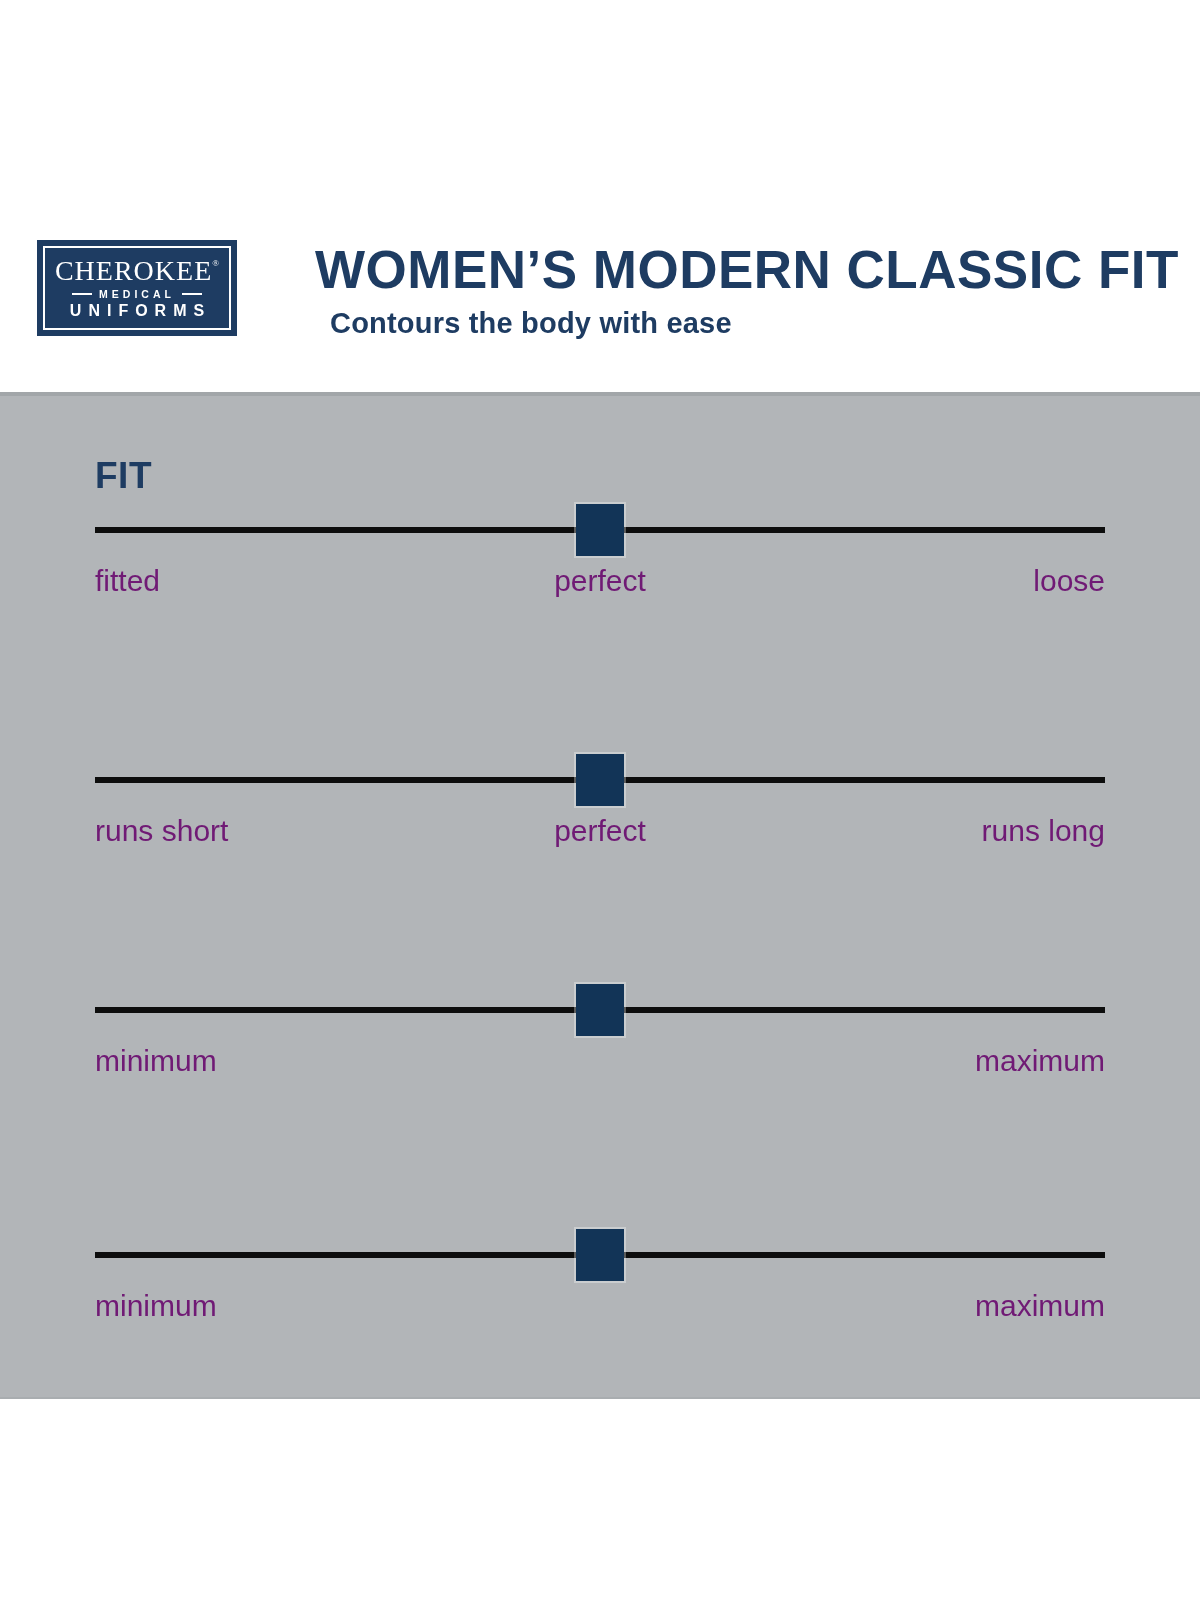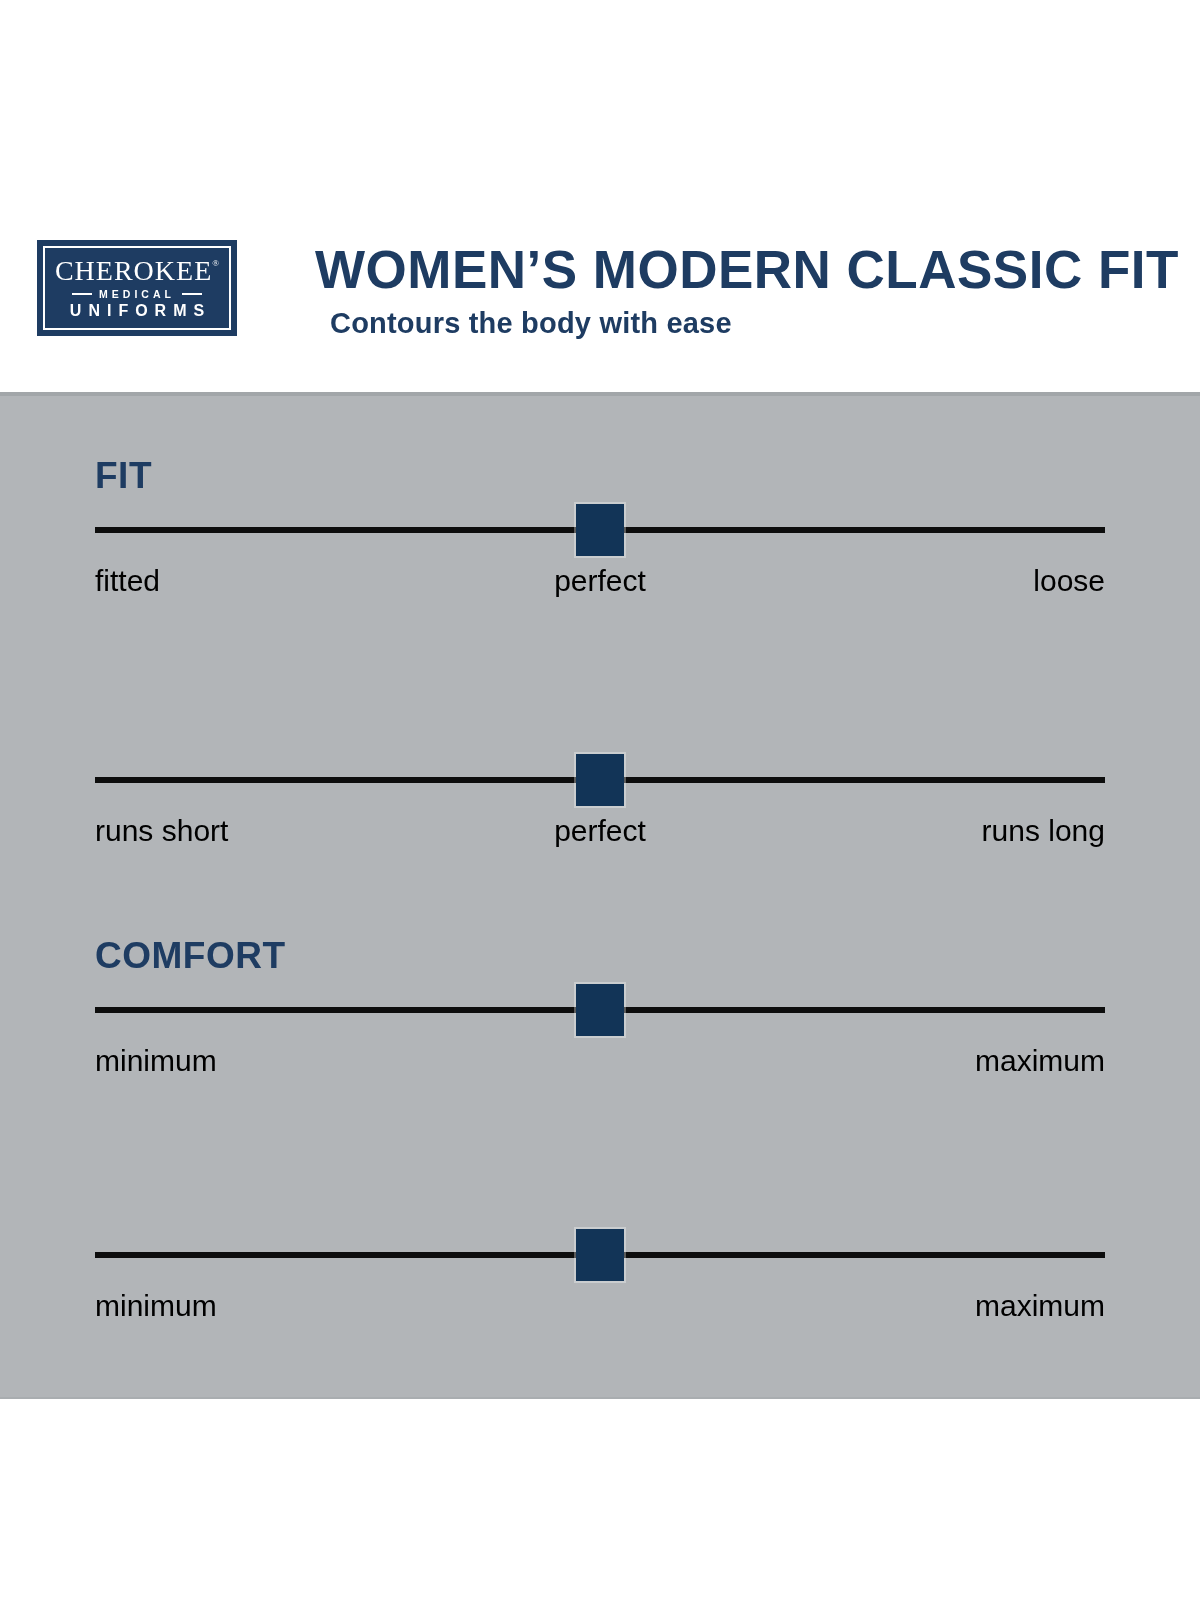--- a/index.html
+++ b/index.html
@@ -133,21 +133,21 @@
     width: 48px; height: 52px;
     background: #123457;
     box-shadow: 0 0 0 2px rgba(255,255,255,0.32);
   }
   .labels {
     position: absolute;
     left: 0; right: 0; top: 106px;
     height: 40px;
     font-size: 30px;
     line-height: 38px;
-    color: #000000;
+    color: #701a75;
   }
   .labels .l { position: absolute; left: 0; white-space: nowrap; }
   .labels .c { position: absolute; left: 50%; transform: translateX(-50%); white-space: nowrap; }
   .labels .r { position: absolute; right: 0; white-space: nowrap; text-align: right; }
 
   .scale-fit         { top: 60px; }
   .scale-length      { top: 310px; }
   .scale-comfort     { top: 540px; }
   .scale-performance { top: 785px; }
 </style>
@@ -194,21 +194,20 @@
         <div class="marker"></div>
       </div>
       <div class="labels">
         <span class="l">runs short</span>
         <span class="c">perfect</span>
         <span class="r">runs long</span>
       </div>
     </section>
 
     <section class="scale scale-comfort">
-      <h2>COMFORT</h2>
       <div class="track">
         <div class="line"></div>
         <div class="marker"></div>
       </div>
       <div class="labels">
         <span class="l">minimum</span>
         <span class="c"></span>
         <span class="r">maximum</span>
       </div>
     </section>

